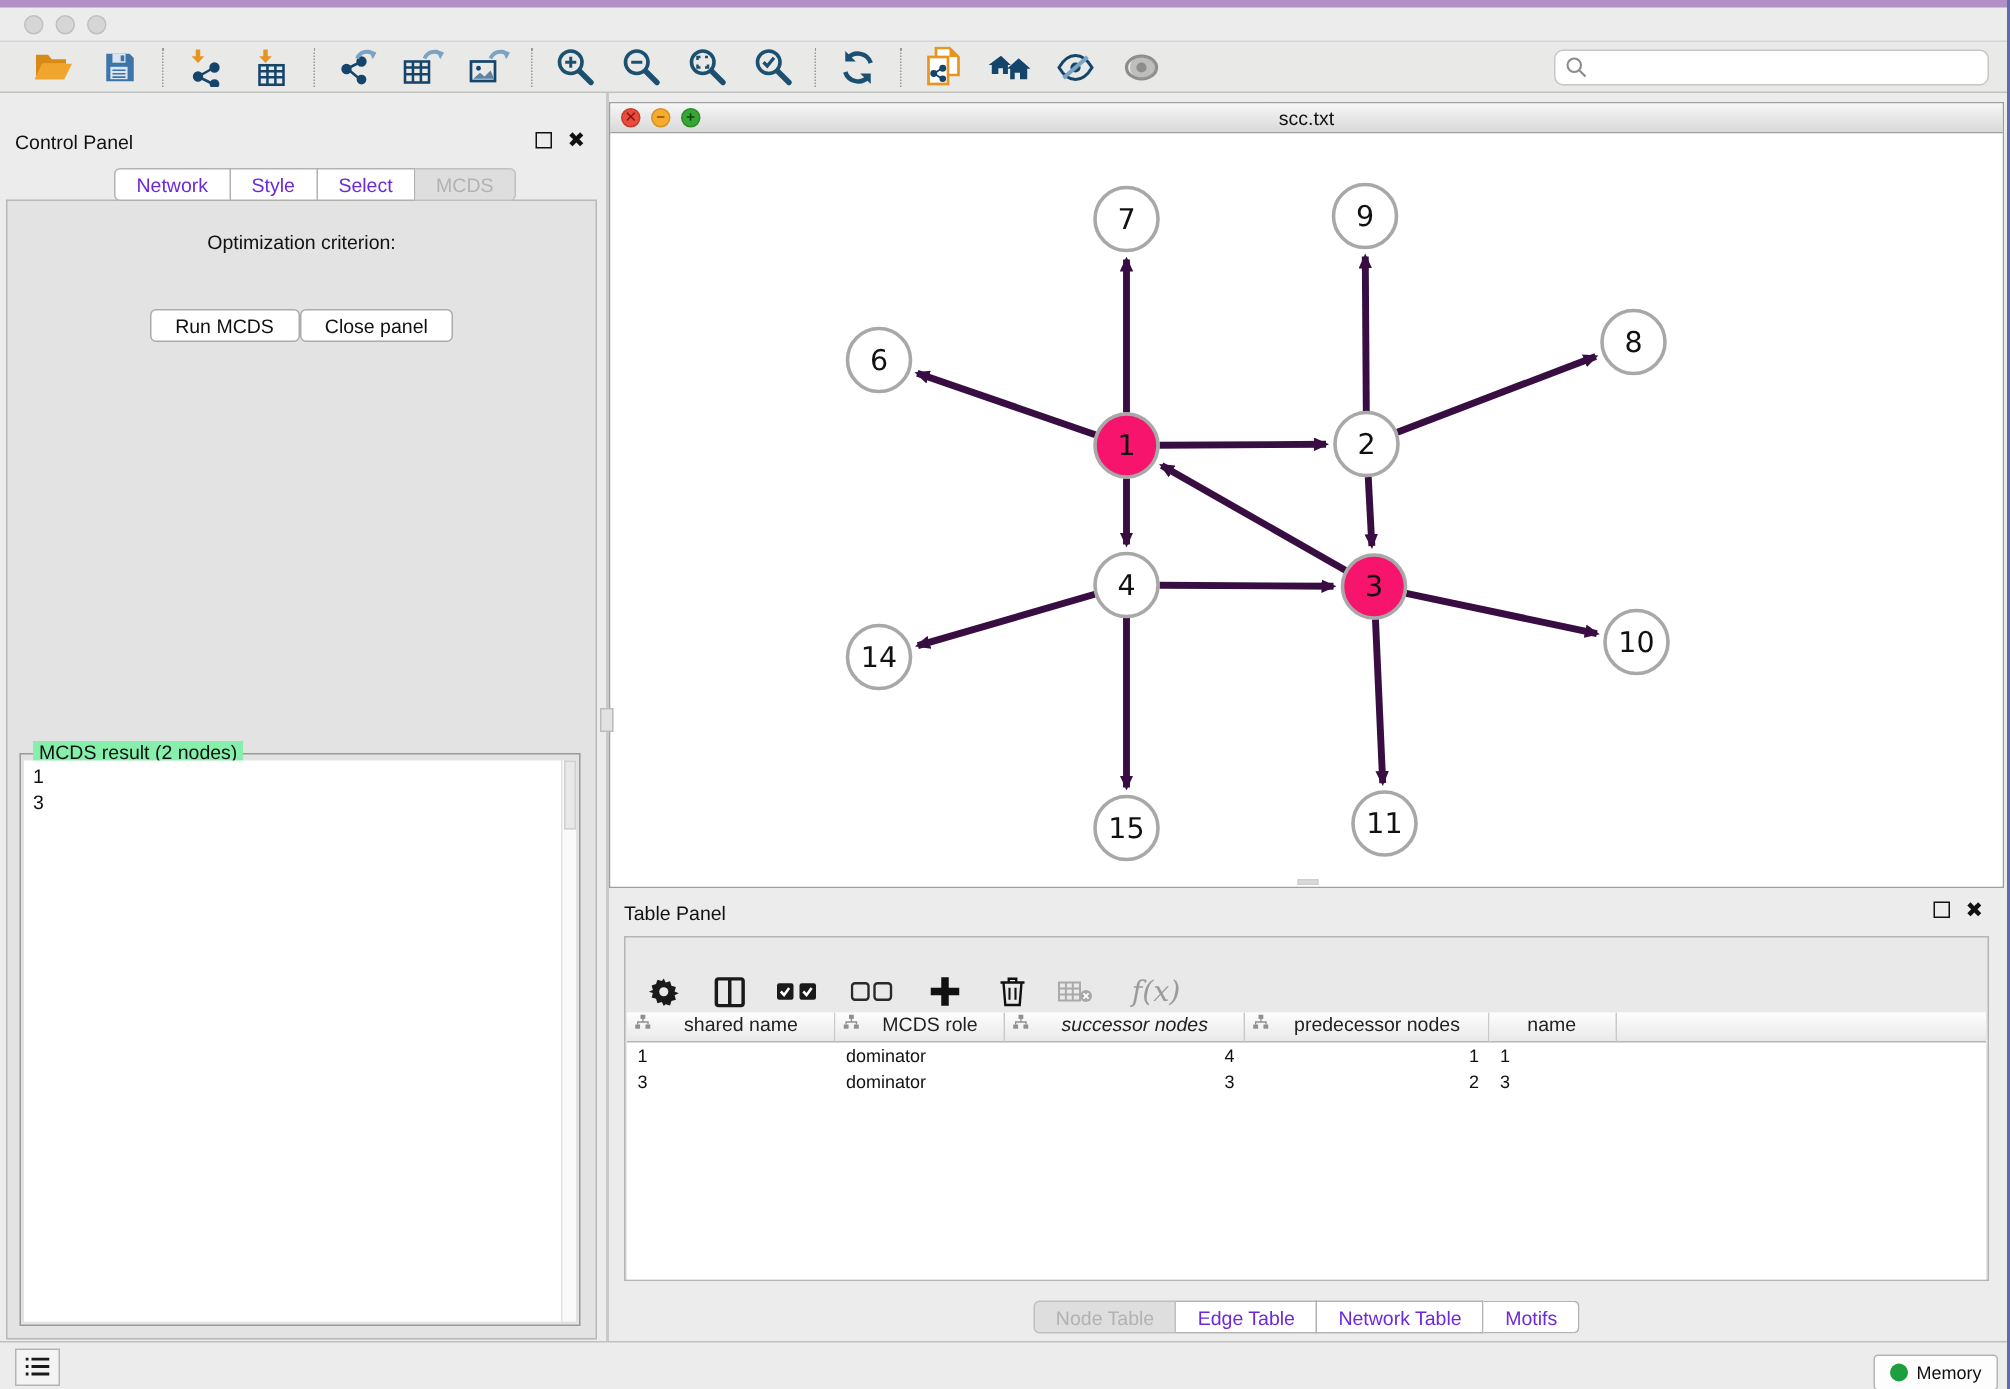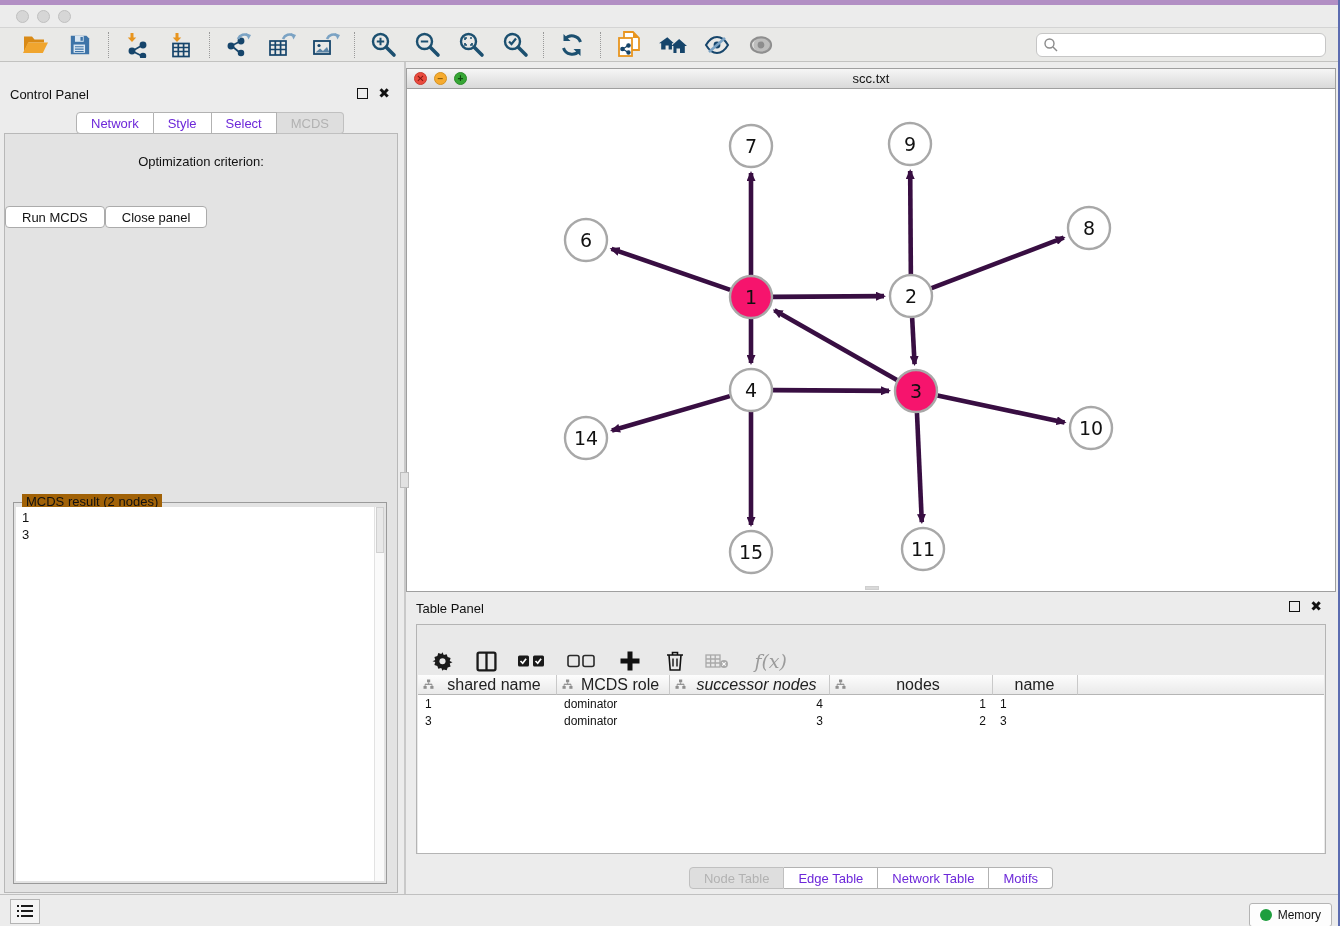--- a/index.html
+++ b/index.html
@@ -40,25 +40,25 @@
   .seg-tab:last-child { border-radius:0 4px 4px 0; }
   .seg-tab.active { background:#dedede; color:#b2b2b2; border-color:#c0c0c0; }
 
   .cp-body { position:absolute; left:4px; top:56px; width:394px; height:760px; background:#e3e3e3; border:1px solid #b8b8b8; }
   .opt-label { position:absolute; left:0; width:100%; top:20px; text-align:center; font-size:13px; color:#111; }
   .criterion { position:absolute; left:41px; top:40px; width:310px; height:22px; background:#fff; border:1px solid #ababab; border-radius:4px; font-size:13px; display:flex; align-items:center; padding-left:9px; cursor:pointer; }
   .stepper { position:absolute; right:7px; top:3px; display:flex; flex-direction:column; gap:2px; }
   .stepper i { width:0; height:0; border-left:4px solid transparent; border-right:4px solid transparent; }
   .step-up { border-bottom:5px solid #444; }
   .step-down { border-top:5px solid #444; }
-  .cp-buttons { position:absolute; left:0; top:72px; width:100%; display:flex; }
+  .cp-buttons { position:absolute; left:0; top:72px; width:100%; display:flex; justify-content:center; }
   .push-btn { height:22px; padding:0 16px; background:#fff; border:1px solid #ababab; border-radius:4px; font-size:13px; color:#111; cursor:pointer; font-family:inherit; }
 
   .mcds-fieldset { position:absolute; left:8px; top:368px; width:374px; height:382px; border:1px solid #9a9a9a; }
-  .mcds-legend { position:absolute; left:8px; top:-9px; background:#a16207; padding:0 4px; font-size:13px; color:#111; }
+  .mcds-legend { position:absolute; left:8px; top:-9px; background:#86efac; padding:0 4px; font-size:13px; color:#111; }
   .mcds-textarea { position:absolute; left:2px; top:4px; right:12px; bottom:2px; background:#fff; font-size:13px; line-height:17px; padding:2px 6px; white-space:pre; color:#111; }
   .mcds-scroll { position:absolute; right:2px; top:4px; width:10px; bottom:2px; background:#fafafa; border-left:1px solid #e2e2e2; }
   .mcds-thumb { position:absolute; left:1px; top:0; width:8px; height:46px; background:#e8e8e8; border:1px solid #d0d0d0; }
 
   
   .splitter { position:absolute; left:404px; top:62px; width:2px; height:832px; background:#c9c9c9; }
   .splitter-handle { position:absolute; left:400px; top:472px; width:9px; height:16px; background:#e2e2e2; border:1px solid #bdbdbd; z-index:6; }
 
   
   .net-window { position:absolute; left:406px; top:68px; width:930px; height:524px; border:1px solid #9f9f9f; background:#fff; }
@@ -75,21 +75,21 @@
   
   .table-panel { position:absolute; left:406px; top:596px; width:930px; height:298px; background:#ececec; }
   .tp-header { position:absolute; left:0; top:2px; width:100%; height:22px; }
   .tp-title { position:absolute; left:10px; top:3px; font-size:13px; color:#111; }
   .tp-inner { position:absolute; left:10px; top:28px; width:910px; height:230px; background:#e9e9e9; border:1px solid #b4b4b4; }
   .tp-toolbar { position:absolute; left:10px; top:8px; height:32px; display:flex; align-items:center; gap:18px; }
   .tp-tool { width:26px; height:26px; display:flex; align-items:center; justify-content:flex-end; cursor:pointer;margin-top:24px; }
   .fx-label { font-family:"DejaVu Serif",serif; font-style:italic; font-size:19px; color:#9b9b9b; }
   .tp-table { position:absolute; left:1px; top:50px; width:906px; height:178px; background:#fff; overflow:hidden; }
   .tbl-header { display:flex; height:20px; }
-  .th-cell { background:linear-gradient(#fdfdfd,#e9e9e9); border-right:1px solid #c9c9c9; border-bottom:1px solid #b5b5b5; display:flex; align-items:flex-end; font-size:16px; color:#222; padding-left:5px; gap:4px; }
+  .th-cell { background:linear-gradient(#fdfdfd,#e9e9e9); border-right:1px solid #c9c9c9; border-bottom:1px solid #b5b5b5; display:flex; align-items:flex-start; font-size:13px; color:#222; padding-left:5px; gap:4px; }
   .th-label { flex:1; text-align:center; padding-right:6px; }
   .th-fill { flex:1; background:linear-gradient(#fdfdfd,#e9e9e9); border-bottom:1px solid #b5b5b5; }
   .tbl-row { display:flex; height:17px; background:#fff; }
   .td-cell { font-size:12px; color:#111; display:flex; align-items:center; padding:0 7px; }
   .td-right { justify-content:flex-end; }
   .tp-tabs { position:absolute; left:0; right:0; bottom:5px; display:flex; justify-content:center; }
 
   
   .statusbar { position:absolute; left:0; top:894px; width:1340px; height:32px; background:#ececec; border-top:1px solid #c0c0c0; }
   .status-left-btn { position:absolute; left:10px; top:4px; width:30px; height:25px; background:#f4f4f4; border:1px solid #b4b4b4; display:flex; align-items:center; justify-content:center; cursor:pointer; }

